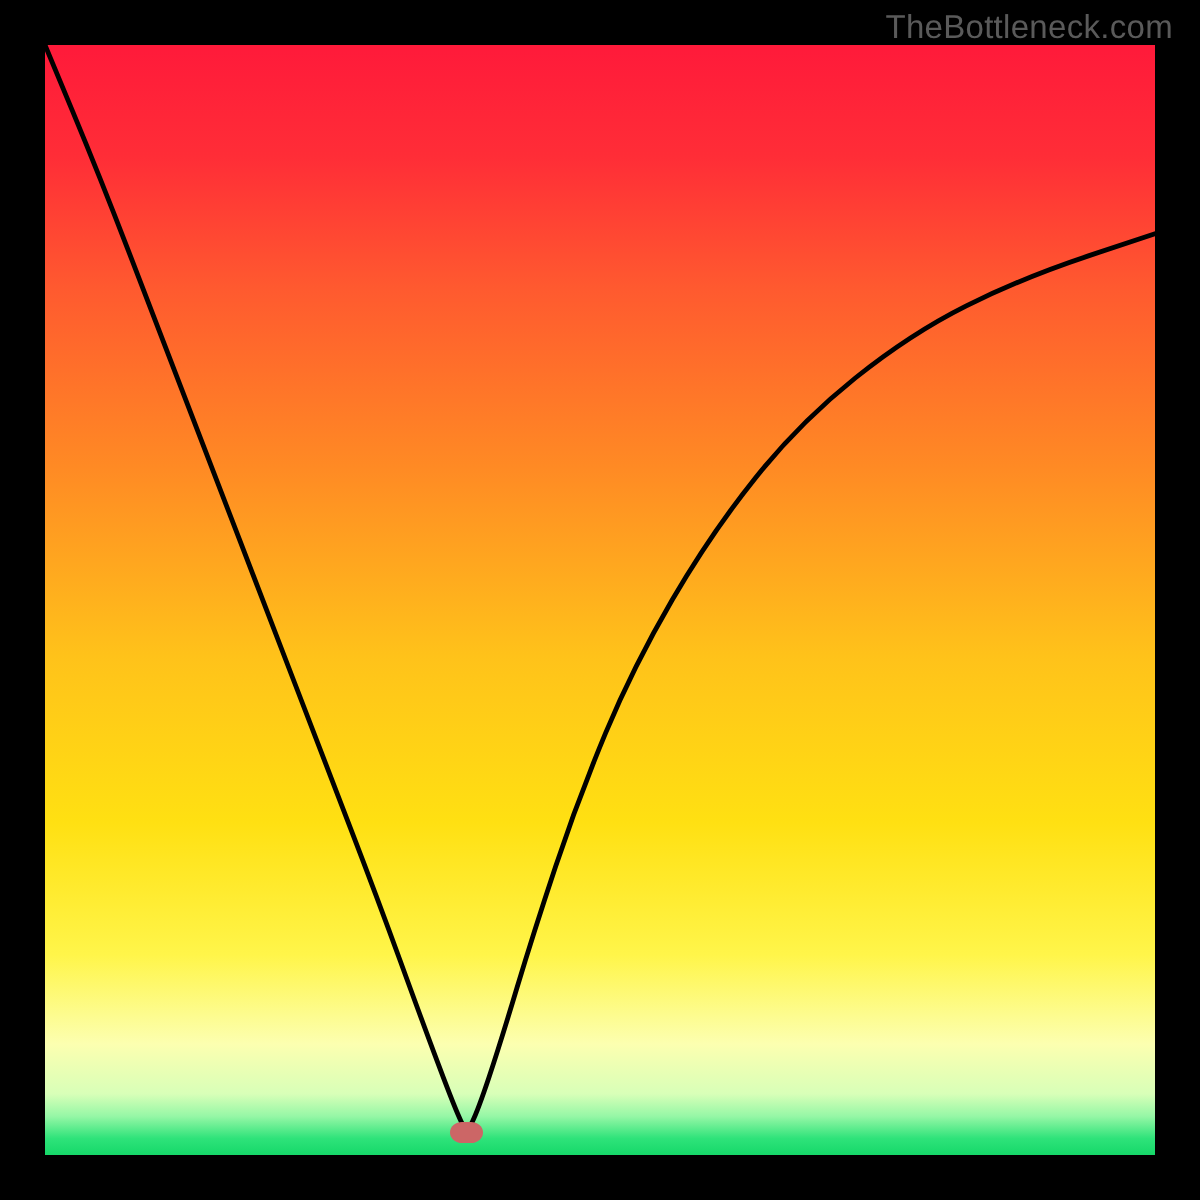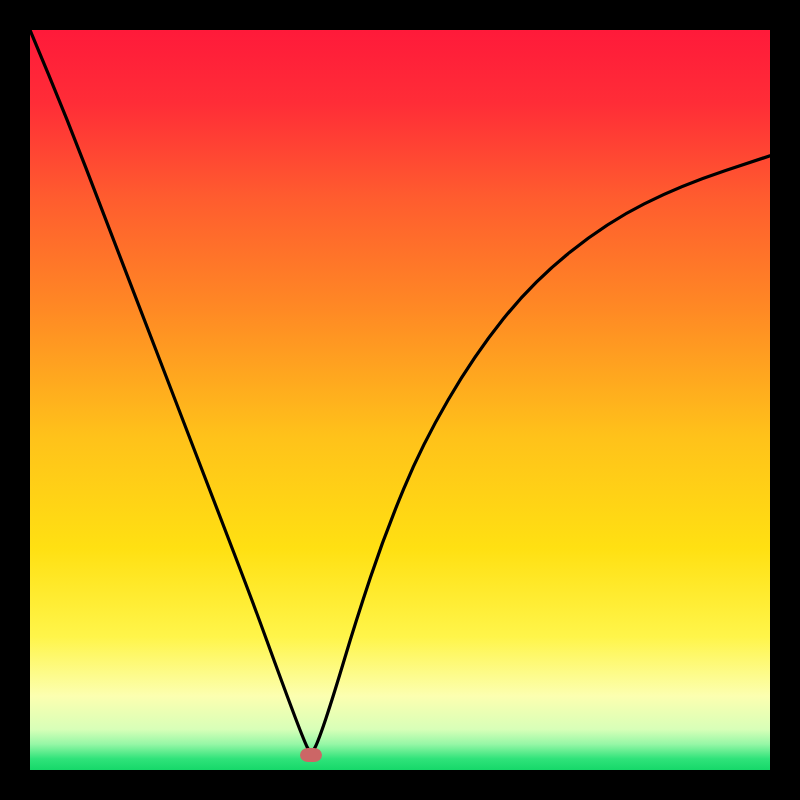--- a/index.html
+++ b/index.html
@@ -43,20 +43,21 @@
     width: 22px;
     height: 14px;
     border-radius: 8px / 7px;
     transform: translate(-50%, -50%);
   }
 </style>
 </head>
 <body>
 
 <div class="frame">
+  <div class="attribution">TheBottleneck.com</div>
 
   <div class="plot">
     <svg class="gradient" viewBox="0 0 740 740" preserveAspectRatio="none">
       <defs>
         <linearGradient id="bg" x1="0" y1="0" x2="0" y2="1">
             <stop offset="0%" stop-color="#ff1a3a"></stop>
             <stop offset="10%" stop-color="#ff2d37"></stop>
             <stop offset="22%" stop-color="#ff5a2f"></stop>
             <stop offset="38%" stop-color="#ff8a24"></stop>
             <stop offset="55.00000000000001%" stop-color="#ffc21a"></stop>

